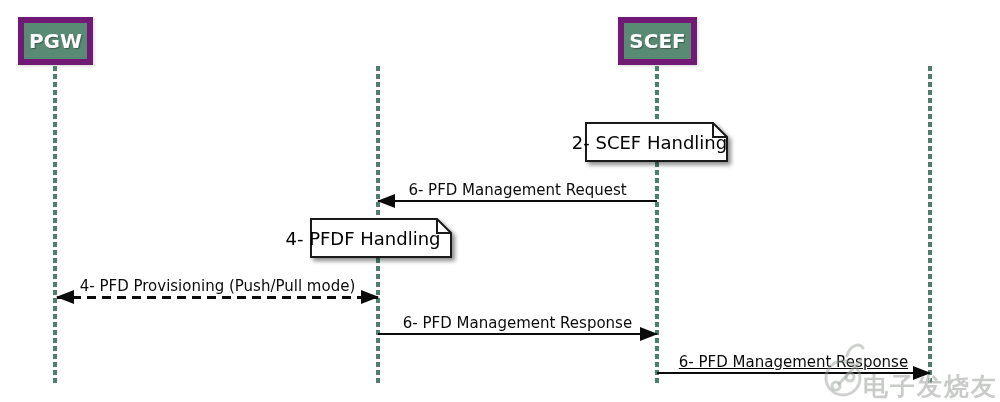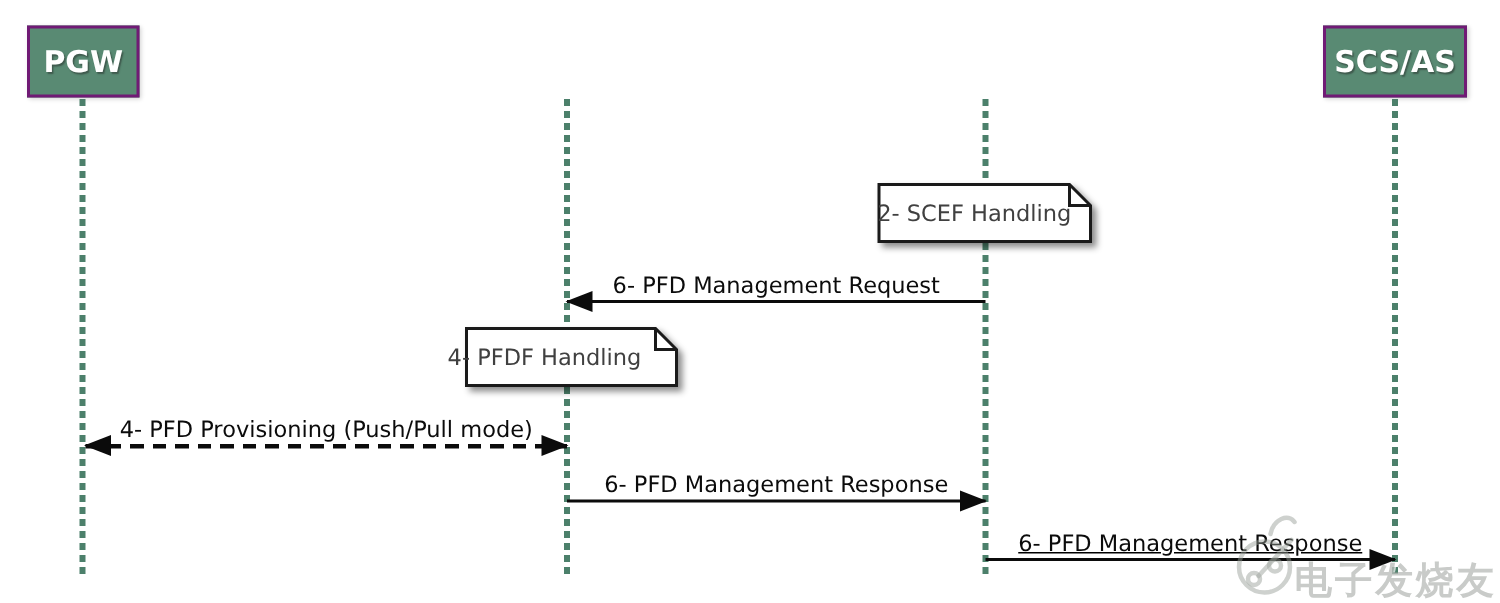--- a/index.html
+++ b/index.html
@@ -3,21 +3,21 @@
 <meta charset="utf-8">
 <style>
   html,body{margin:0;padding:0;background:#ffffff;}
   .stage{
     position:relative;width:1000px;height:402px;background:#ffffff;overflow:hidden;
     font-family:"DejaVu Sans","Liberation Sans",sans-serif;
   }
   
   .actor{
     position:absolute;top:17px;height:48px;
-    background:#598a73;border:2px solid #701a75;box-sizing:border-box;
+    background:#598a73;border:6px solid #701a75;box-sizing:border-box;
     display:flex;align-items:center;justify-content:center;
     color:#ffffff;font-size:20px;font-weight:bold;
     text-shadow:1px 1px 1px rgba(30,30,30,0.45);
     box-shadow:1px 1px 3px rgba(0,0,0,0.18);
   }
   
   .lifeline{
     position:absolute;top:66px;height:320px;width:4px;
     background:repeating-linear-gradient(to bottom,#4c806b 0 5px,transparent 5px 8px);
   }
@@ -34,21 +34,21 @@
   .arrow{position:absolute;top:13px;width:0;height:0;
     border-top:7px solid transparent;border-bottom:7px solid transparent;}
   .arrow-left{left:-1px;border-right:18px solid #0b0b0b;}
   .arrow-right{right:-1px;border-left:18px solid #0b0b0b;}
   
   .note{position:absolute;}
   .note svg{overflow:visible;display:block;filter:drop-shadow(3px 3px 2px rgba(0,0,0,0.45));}
   .note .note-label{
     position:absolute;left:0;top:0;right:14px;bottom:0;
     display:flex;align-items:center;justify-content:center;
-    font-size:15px;color:#404040;white-space:nowrap;
+    font-size:18px;color:#000000;white-space:nowrap;
   }
   
   .watermark{
     position:absolute;right:2px;bottom:2px;
     display:flex;align-items:flex-end;opacity:0.85;pointer-events:none;
   }
   .watermark .wm-text{display:flex;flex-direction:column;align-items:flex-start;margin-left:-6px;}
   .wm-brand{
     font-size:25px;font-weight:bold;letter-spacing:2px;
     color:rgba(148,154,148,0.60);line-height:26px;
@@ -61,22 +61,22 @@
   }
 </style>
 </head>
 <body>
 
 <div class="stage">
 
   <div class="actor" style="left:18px;width:75px;">
       <span>PGW</span>
     </div>
-  <div class="actor" style="left:882px;width:96px;">
-      <span>SCS/AS</span>
+  <div class="actor" style="left:618px;width:79px;">
+      <span>SCEF</span>
     </div>
 
   <div class="lifeline" style="left:53px;"></div>
   <div class="lifeline" style="left:376px;"></div>
   <div class="lifeline" style="left:655px;"></div>
   <div class="lifeline" style="left:928px;"></div>
 
 
   <div class="note" style="left:585px;top:122px;width:143px;height:40px;">
     <svg width="143" height="40" viewBox="0 0 143 40">

